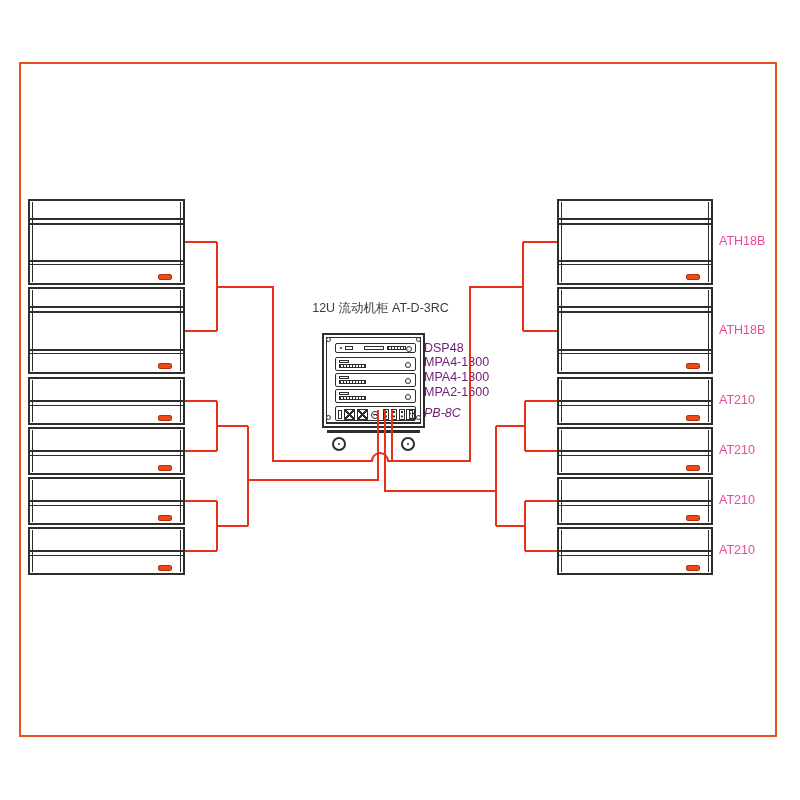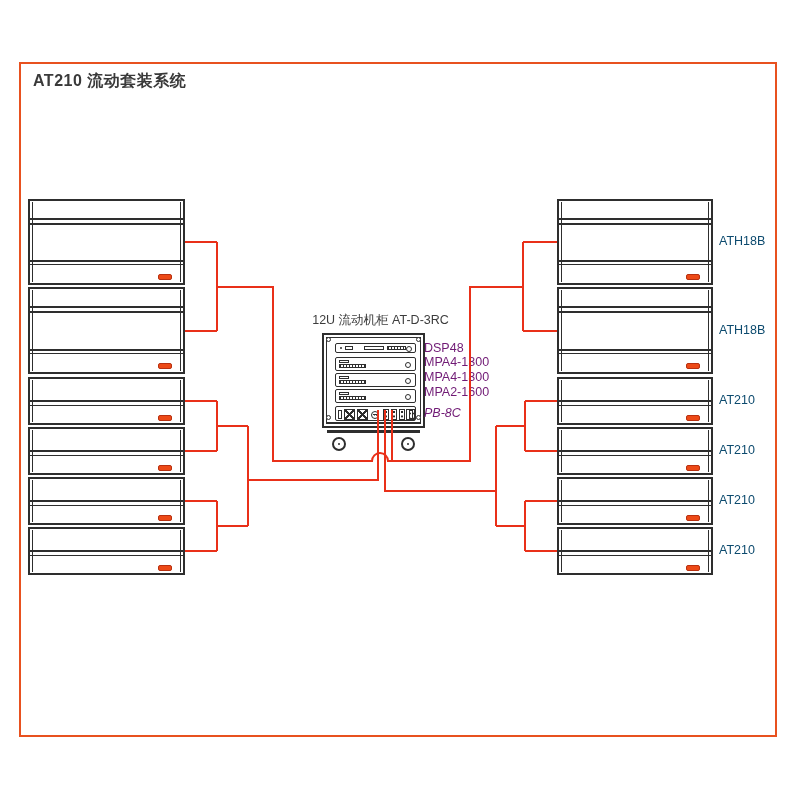--- a/index.html
+++ b/index.html
@@ -20,21 +20,21 @@
   .spk-sub .badge{bottom:3px;}
   .spk-arr .badge{bottom:2px;}
   .sub-r1{height:17px;border-bottom:2px solid #2e2e2e;}
   .sub-r2{height:3px;border-bottom:2px solid #2e2e2e;}
   .sub-r3{flex:1;border-bottom:2px solid #2e2e2e;}
   .sub-r4{height:2px;border-bottom:1px solid #2e2e2e;}
   .sub-r5{height:18px;}
   .arr-r1{height:21px;border-bottom:2px solid #2e2e2e;}
   .arr-r2{height:3px;border-bottom:1px solid #2e2e2e;}
   .arr-r3{flex:1;}
-  .spk-label{position:absolute;font-size:12.5px;color:#0c4a6e;white-space:nowrap;line-height:13px;}
+  .spk-label{position:absolute;font-size:12.5px;color:#ec4899;white-space:nowrap;line-height:13px;}
 
   
   .wires{position:absolute;left:0;top:0;pointer-events:none;}
   .wires path{fill:none;stroke:#e93019;stroke-width:2;}
 
   
   .rack{position:absolute;left:322px;top:333px;width:103px;height:125px;}
   .rack-case{position:absolute;left:0;top:0;width:103px;height:95px;
        border:2px solid #2e2e2e;box-sizing:border-box;background:#fff;}
   .rack-case-inner{position:absolute;inset:2px;border:1px solid #2e2e2e;}
@@ -72,31 +72,30 @@
                   radial-gradient(circle at 50% 72%,#2e2e2e 1px,transparent 1.2px);}
   .pwr-grid{position:absolute;left:70px;top:2px;width:9px;height:11px;border:1px solid #2e2e2e;box-sizing:border-box;
        background:radial-gradient(#2e2e2e 0.8px,transparent 1px);background-size:4px 5px;background-position:1px 1px;}
   .rack-base{position:absolute;left:3px;right:3px;top:87px;height:6px;
        border-top:2px solid #2e2e2e;border-bottom:3px solid #2e2e2e;}
   .caster{position:absolute;top:97px;width:18px;height:25px;}
   .caster-plate{height:3px;background:#2e2e2e;border-radius:1px;}
   .caster-wheel{position:absolute;left:2px;top:7px;width:14px;height:14px;border:2px solid #2e2e2e;
        border-radius:50%;box-sizing:border-box;}
   .caster-hub{position:absolute;left:8px;top:13px;width:2px;height:2px;background:#2e2e2e;border-radius:50%;}
-  .rack-title{position:absolute;left:303px;top:312px;width:155px;text-align:center;
+  .rack-title{position:absolute;left:303px;top:300px;width:155px;text-align:center;
        font-size:12.5px;color:#3c3c3c;white-space:nowrap;}
   .rack-label{position:absolute;left:424px;font-size:12.5px;line-height:13px;color:#701a75;white-space:nowrap;}
 </style>
 </head>
 <body>
 
 <div class="page">
 
   <div class="page-border"></div>
-  <div class="page-title">AT210 流动套装系统</div>
 
   <div id="speaker-layer">
       <div class="spk spk-sub" style="left: 28px; top: 199px; width: 157px; height: 86px;">
         <div class="sub-r1"></div>
         <div class="sub-r2"></div>
         <div class="sub-r3"></div>
         <div class="sub-r4"></div>
         <div class="sub-r5"></div>
         <div class="walls"></div>
         <div class="badge"></div>

